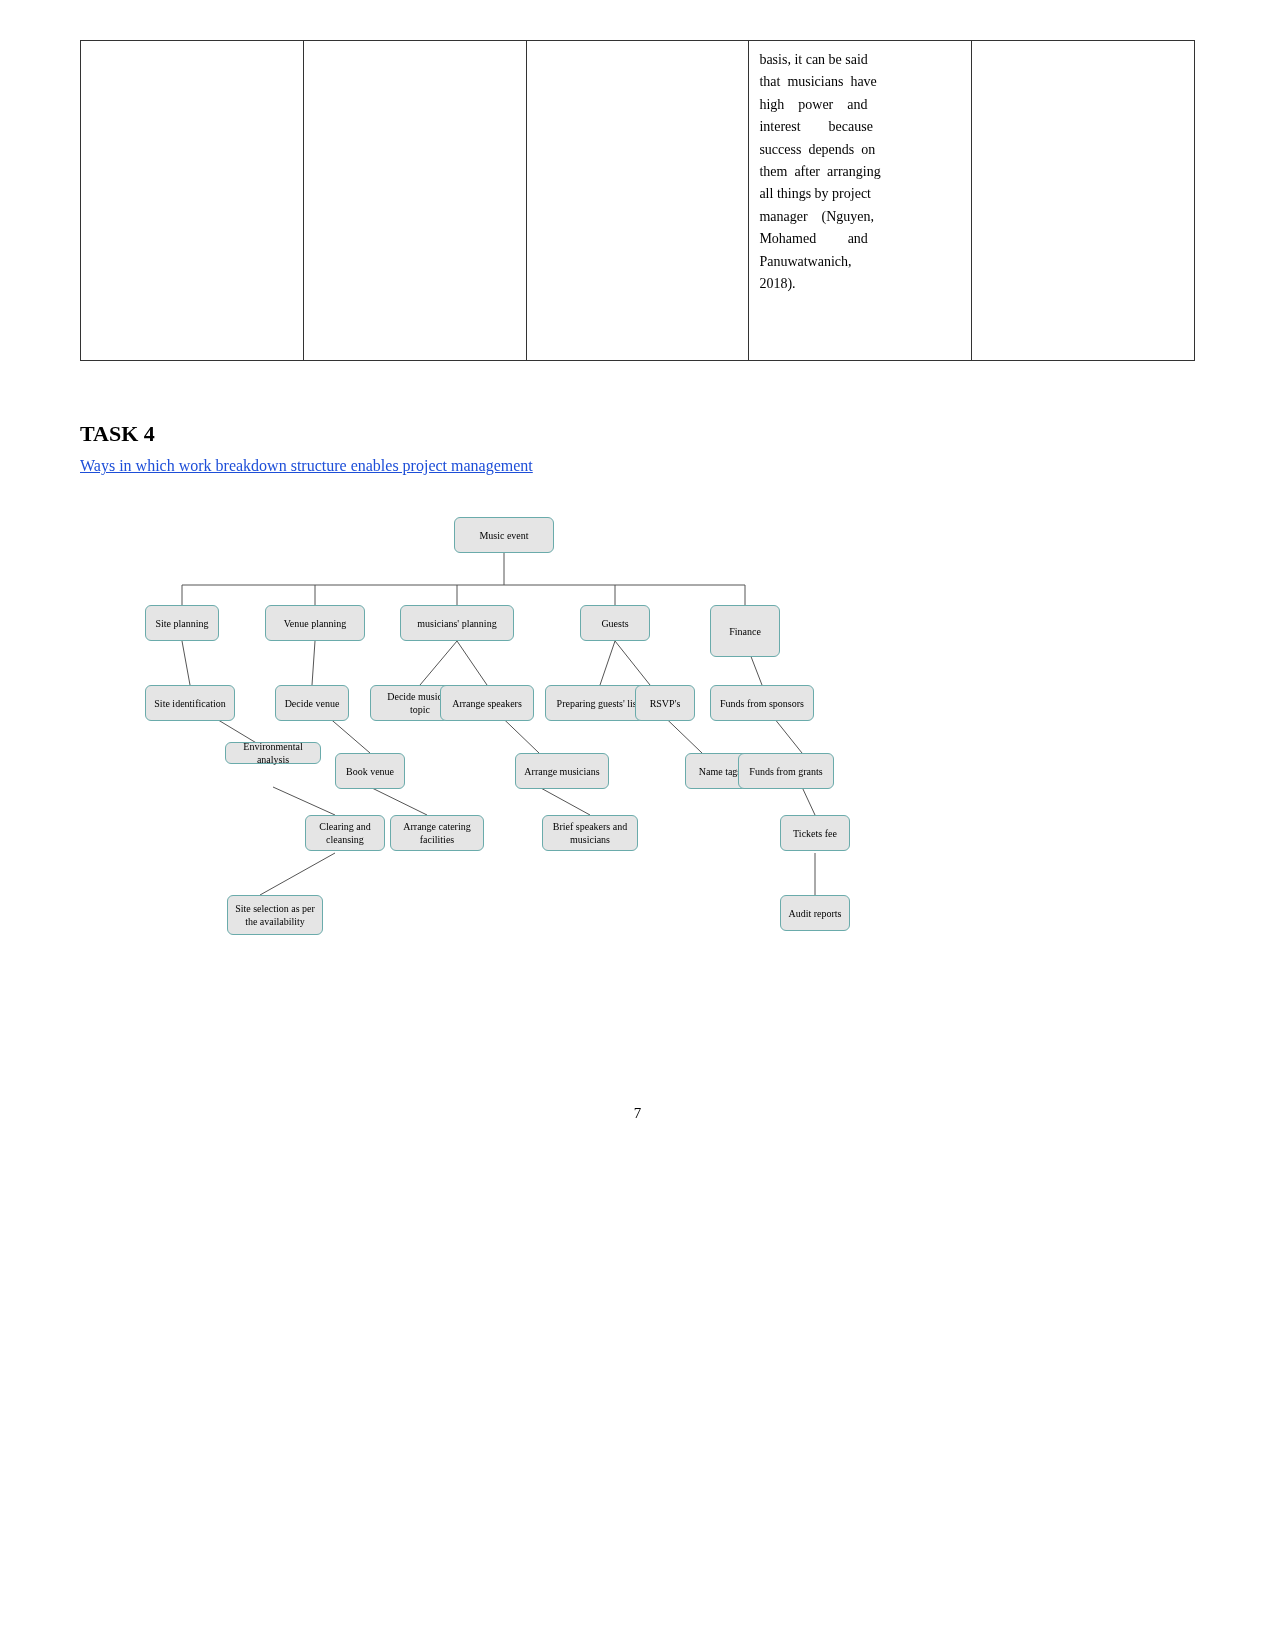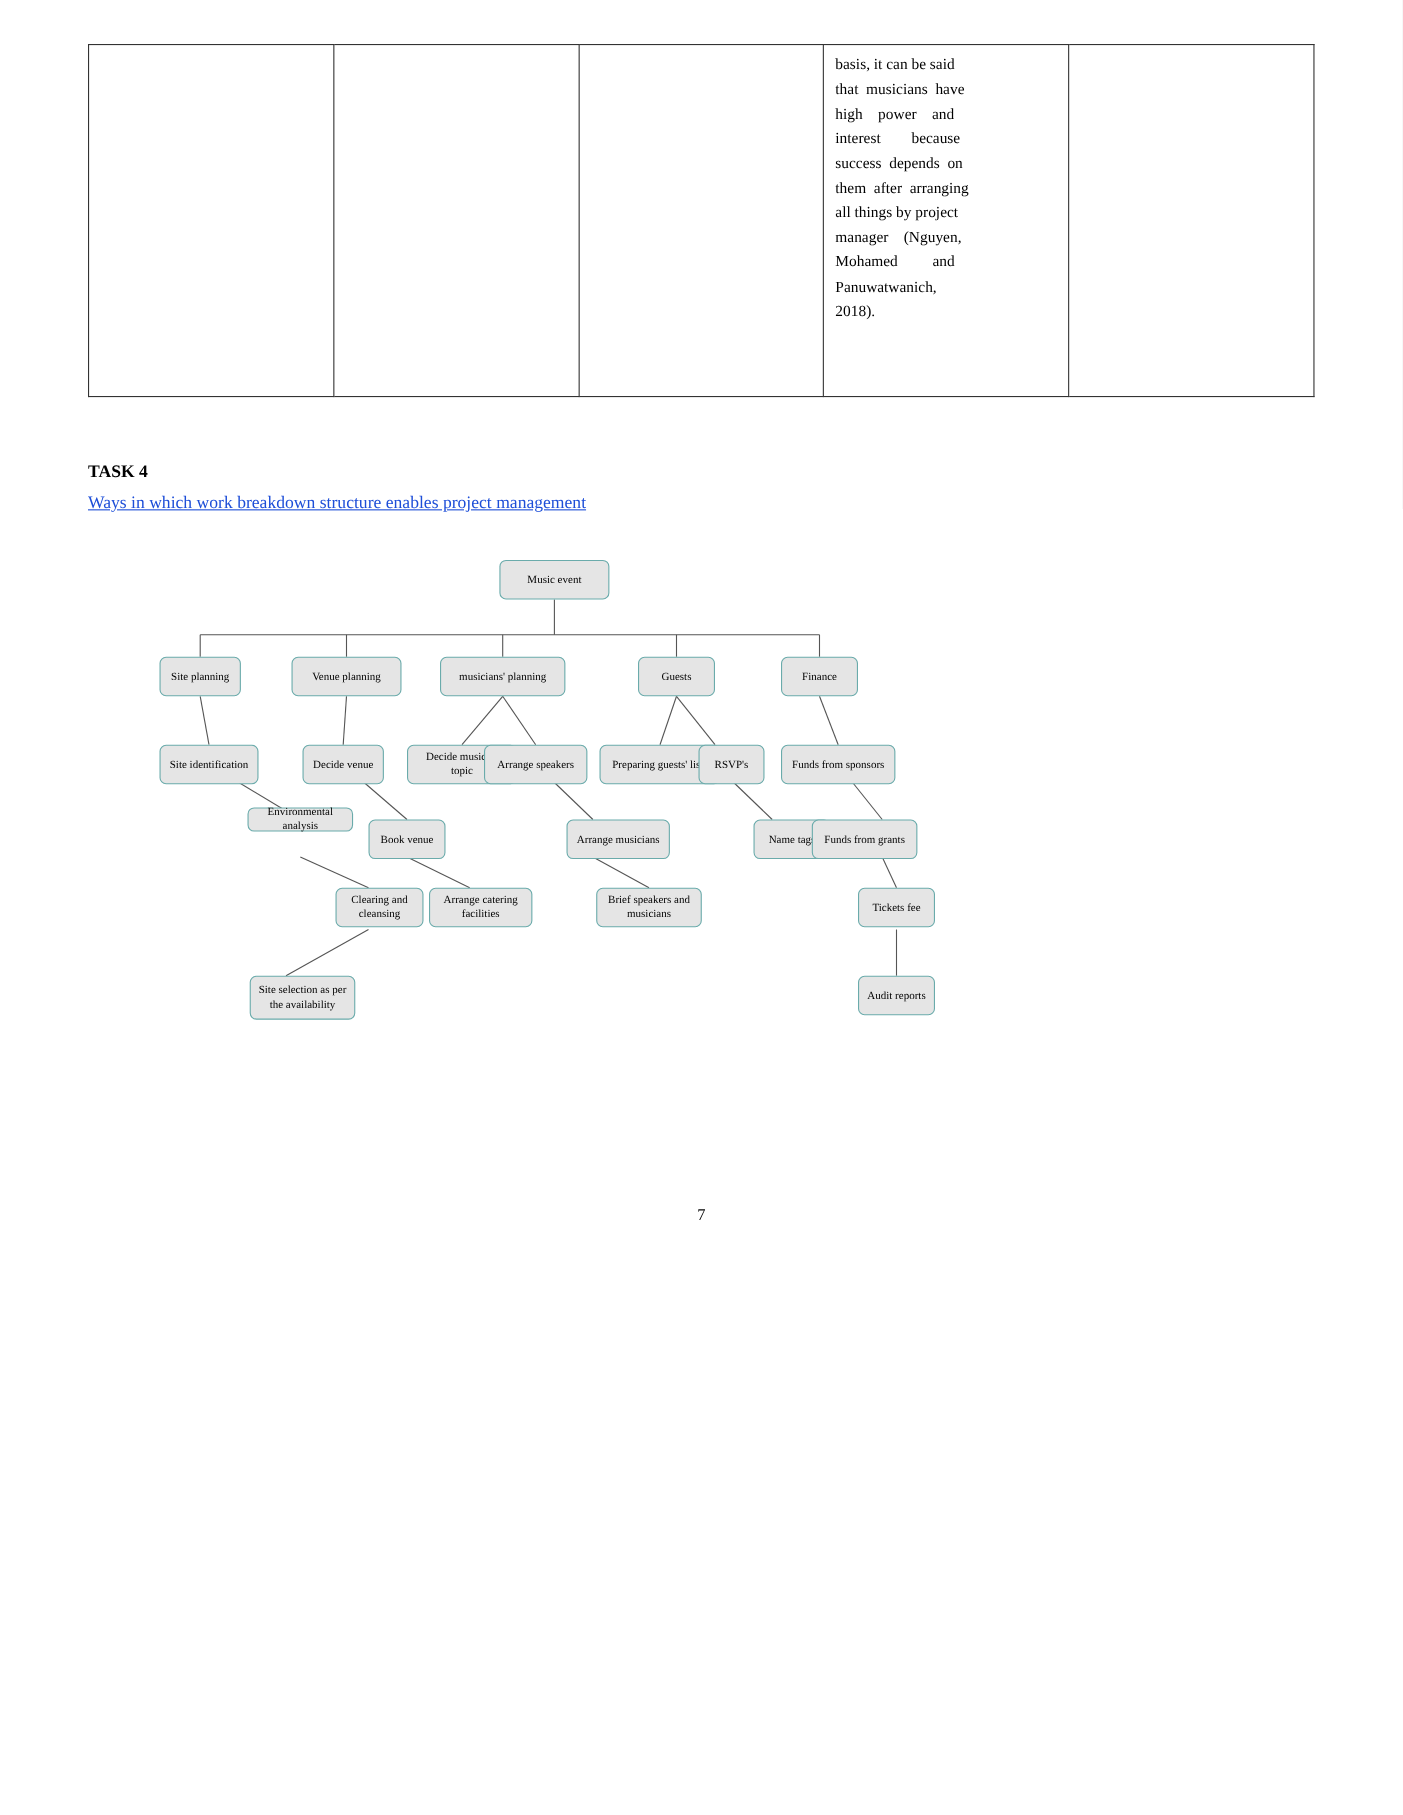--- a/index.html
+++ b/index.html
@@ -35,21 +35,21 @@
     }
     .top-table td.text-col {
       text-align: justify;
     }
 
     
     .task4-section {
       margin-top: 20px;
     }
     .task4-title {
-      font-size: 16px;
+      font-size: 22px;
       font-weight: bold;
       margin-bottom: 10px;
     }
     .task4-subtitle {
       font-size: 16px;
       text-decoration: underline;
       margin-bottom: 30px;
       color: #1d4ed8;
     }
 
@@ -187,21 +187,21 @@
       </div>
       <div class="wbs-node" style="left:185px; top:100px; width:100px; height:36px;">
         <span>Venue planning</span>
       </div>
       <div class="wbs-node" style="left:320px; top:100px; width:114px; height:36px;">
         <span>musicians' planning</span>
       </div>
       <div class="wbs-node" style="left:500px; top:100px; width:70px; height:36px;">
         <span>Guests</span>
       </div>
-      <div class="wbs-node" style="left:630px; top:100px; width:70px; height:36px;">
+      <div class="wbs-node" style="left:630px; top:100px; width:70px; height:52px;">
         <span>Finance</span>
       </div>
 
       <div class="wbs-node" style="left:65px; top:180px; width:90px; height:36px;">
         <span>Site identification</span>
       </div>
       <div class="wbs-node" style="left:195px; top:180px; width:74px; height:36px;">
         <span>Decide venue</span>
       </div>
       <div class="wbs-node" style="left:290px; top:180px; width:100px; height:36px;">

